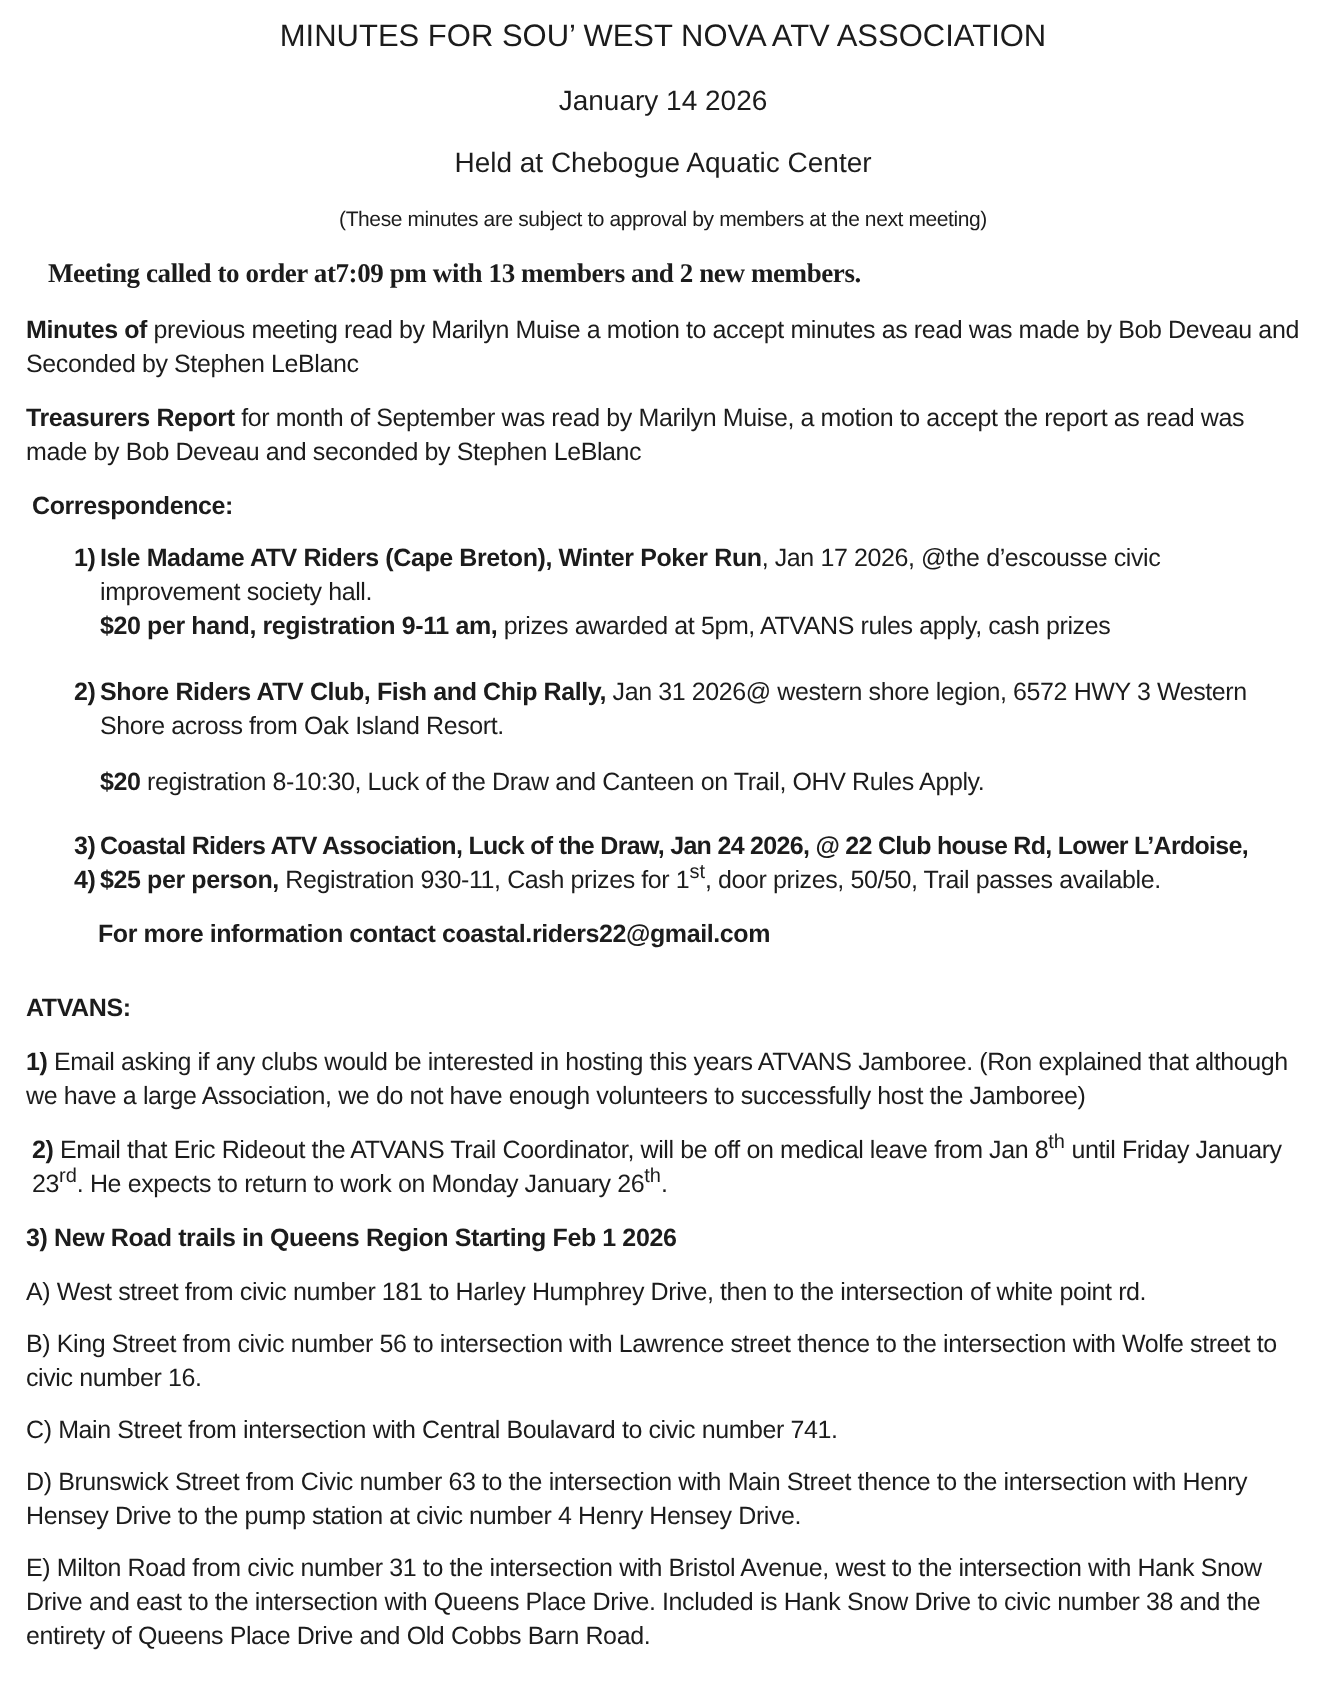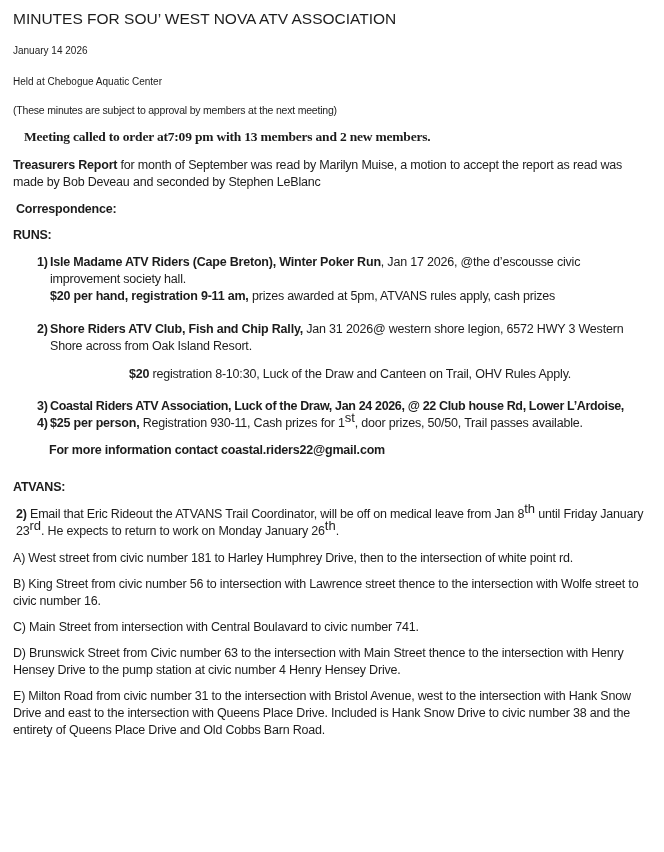--- a/index.html
+++ b/index.html
@@ -16,31 +16,31 @@
     line-height: 17px;
     color: #1c1c1c;
     box-sizing: border-box;
   }
   .doc {
     padding: 6px 14px 6px 13px;
     box-sizing: border-box;
     width: 664px;
   }
   .bold { font-weight: bold; }
-  .center { }
+  .center { text-align: center; }
 
   .doc-title {
     font-size: 15.5px;
     font-weight: 400;
     letter-spacing: 0;
     line-height: 21px;
     margin: 2px 0 12px 0;
   }
   .doc-date, .doc-location {
-    font-size: 10px;
+    font-size: 14px;
     letter-spacing: 0;
     line-height: 19px;
     margin: 0 0 12px 0;
   }
   .approval-note {
     font-size: 10.5px;
     font-weight: normal;
     line-height: 14px;
     margin: 0 0 11px 0;
   }
@@ -69,57 +69,56 @@
     margin: 0 0 0 24px;
   }
   .run-item .num {
     flex: 0 0 13px;
     font-weight: bold;
   }
   .run-item .run-text { flex: 1; }
   .mb16 { margin-bottom: 16px; }
   .fee-para {
     margin: 11px 0 15px 37px;
-    text-align: center;
   }
   .run3-line { letter-spacing: -0.35px; }
   .contact-line {
     font-weight: bold;
     margin: 10px 0 20px 36px;
   }
   .atvans-item { margin: 0 0 10px 0; }
   .atvans-item2 { padding-left: 3px; }
   .atvans-head3 {
     font-weight: bold;
     margin: 0 0 10px 0;
   }
   .road-para { margin: 0 0 9px 0; }
   sup {
-    font-size: 13px;
+    font-size: 10px;
     line-height: 0;
     letter-spacing: 0;
   }
 </style>
 </head>
 <body>
 
 <div class="doc">
 
   <p class="doc-title center">MINUTES FOR SOU’ WEST NOVA ATV ASSOCIATION</p>
   <p class="doc-date center">January 14 2026</p>
   <p class="doc-location center">Held at Chebogue Aquatic Center</p>
   <p class="approval-note center">(These minutes are subject to approval by members at the next meeting)</p>
   <p class="call-to-order">Meeting called to order at7:09 pm with 13 members and 2 new members.</p>
 
+  <p class="para"><span class="bold">Minutes of</span><span> previous meeting read by Marilyn Muise a motion to accept minutes as read was made by Bob Deveau and Seconded by Stephen LeBlanc</span></p>
 
   <p class="para"><span class="bold">Treasurers Report</span><span> for month of September was read by Marilyn Muise, a motion to accept the report as read was made by Bob Deveau and seconded by Stephen LeBlanc</span></p>
 
   <p class="correspondence">Correspondence:</p>
 
-  <p class="section-heading">RUNS:</p>
 
   <div class="run-item mb16">
     <span class="num">1)</span>
     <div class="run-text"><span class="bold">Isle Madame ATV Riders (Cape Breton), Winter Poker Run</span><span>, Jan 17 2026, @the d’escousse civic improvement society hall.</span><br><span class="bold">$20 per hand, registration 9-11 am,</span><span> prizes awarded at 5pm, ATVANS rules apply, cash prizes</span></div>
   </div>
 
   <div class="run-item">
     <span class="num">2)</span>
     <div class="run-text"><span class="bold">Shore Riders ATV Club, Fish and Chip Rally,</span><span> Jan 31 2026@ western shore legion, 6572 HWY 3 Western Shore across from Oak Island Resort.</span></div>
   </div>
@@ -132,23 +131,25 @@
 
   <div class="run-item">
     <span class="num">4)</span>
     <div class="run-text"><span class="bold">$25 per person,</span><span> Registration 930-11, Cash prizes for 1</span><sup>st</sup><span>, door prizes, 50/50, Trail passes available.</span></div>
   </div>
 
   <p class="contact-line">For more information contact coastal.riders22@gmail.com</p>
 
   <p class="section-heading">ATVANS:</p>
 
+  <p class="atvans-item"><span class="bold">1)</span><span>  Email asking if any clubs would be interested in hosting this years ATVANS Jamboree. (Ron explained that although we have a large Association, we do not have enough volunteers to successfully host the Jamboree)</span></p>
 
   <p class="atvans-item atvans-item2"><span class="bold">2)</span><span> Email that Eric Rideout the ATVANS Trail Coordinator, will be off on medical leave from Jan 8</span><sup>th</sup><span> until Friday January 23</span><sup>rd</sup><span>.  He expects to return to work on Monday January 26</span><sup>th</sup><span>.</span></p>
 
+  <p class="atvans-head3">3) New Road trails in Queens Region Starting Feb 1 2026</p>
 
   <p class="road-para">A) West street from civic number 181 to Harley Humphrey Drive, then to the intersection of white point rd.</p>
   <p class="road-para">B) King Street from civic number 56 to intersection with Lawrence street thence to the intersection with Wolfe street to civic number 16.</p>
   <p class="road-para">C) Main Street from intersection with Central Boulavard to civic number 741.</p>
   <p class="road-para">D) Brunswick Street from Civic number 63 to the intersection with Main Street thence to the intersection with Henry Hensey Drive to the pump station at civic number 4 Henry Hensey Drive.</p>
   <p class="road-para">E) Milton Road from civic number 31 to the intersection with Bristol Avenue, west to the intersection with Hank Snow Drive and east to the intersection with Queens Place Drive.  Included is Hank Snow Drive to civic number 38  and the entirety of Queens Place Drive and Old Cobbs Barn Road.</p>
 
 </div>
 
 </body></html>

